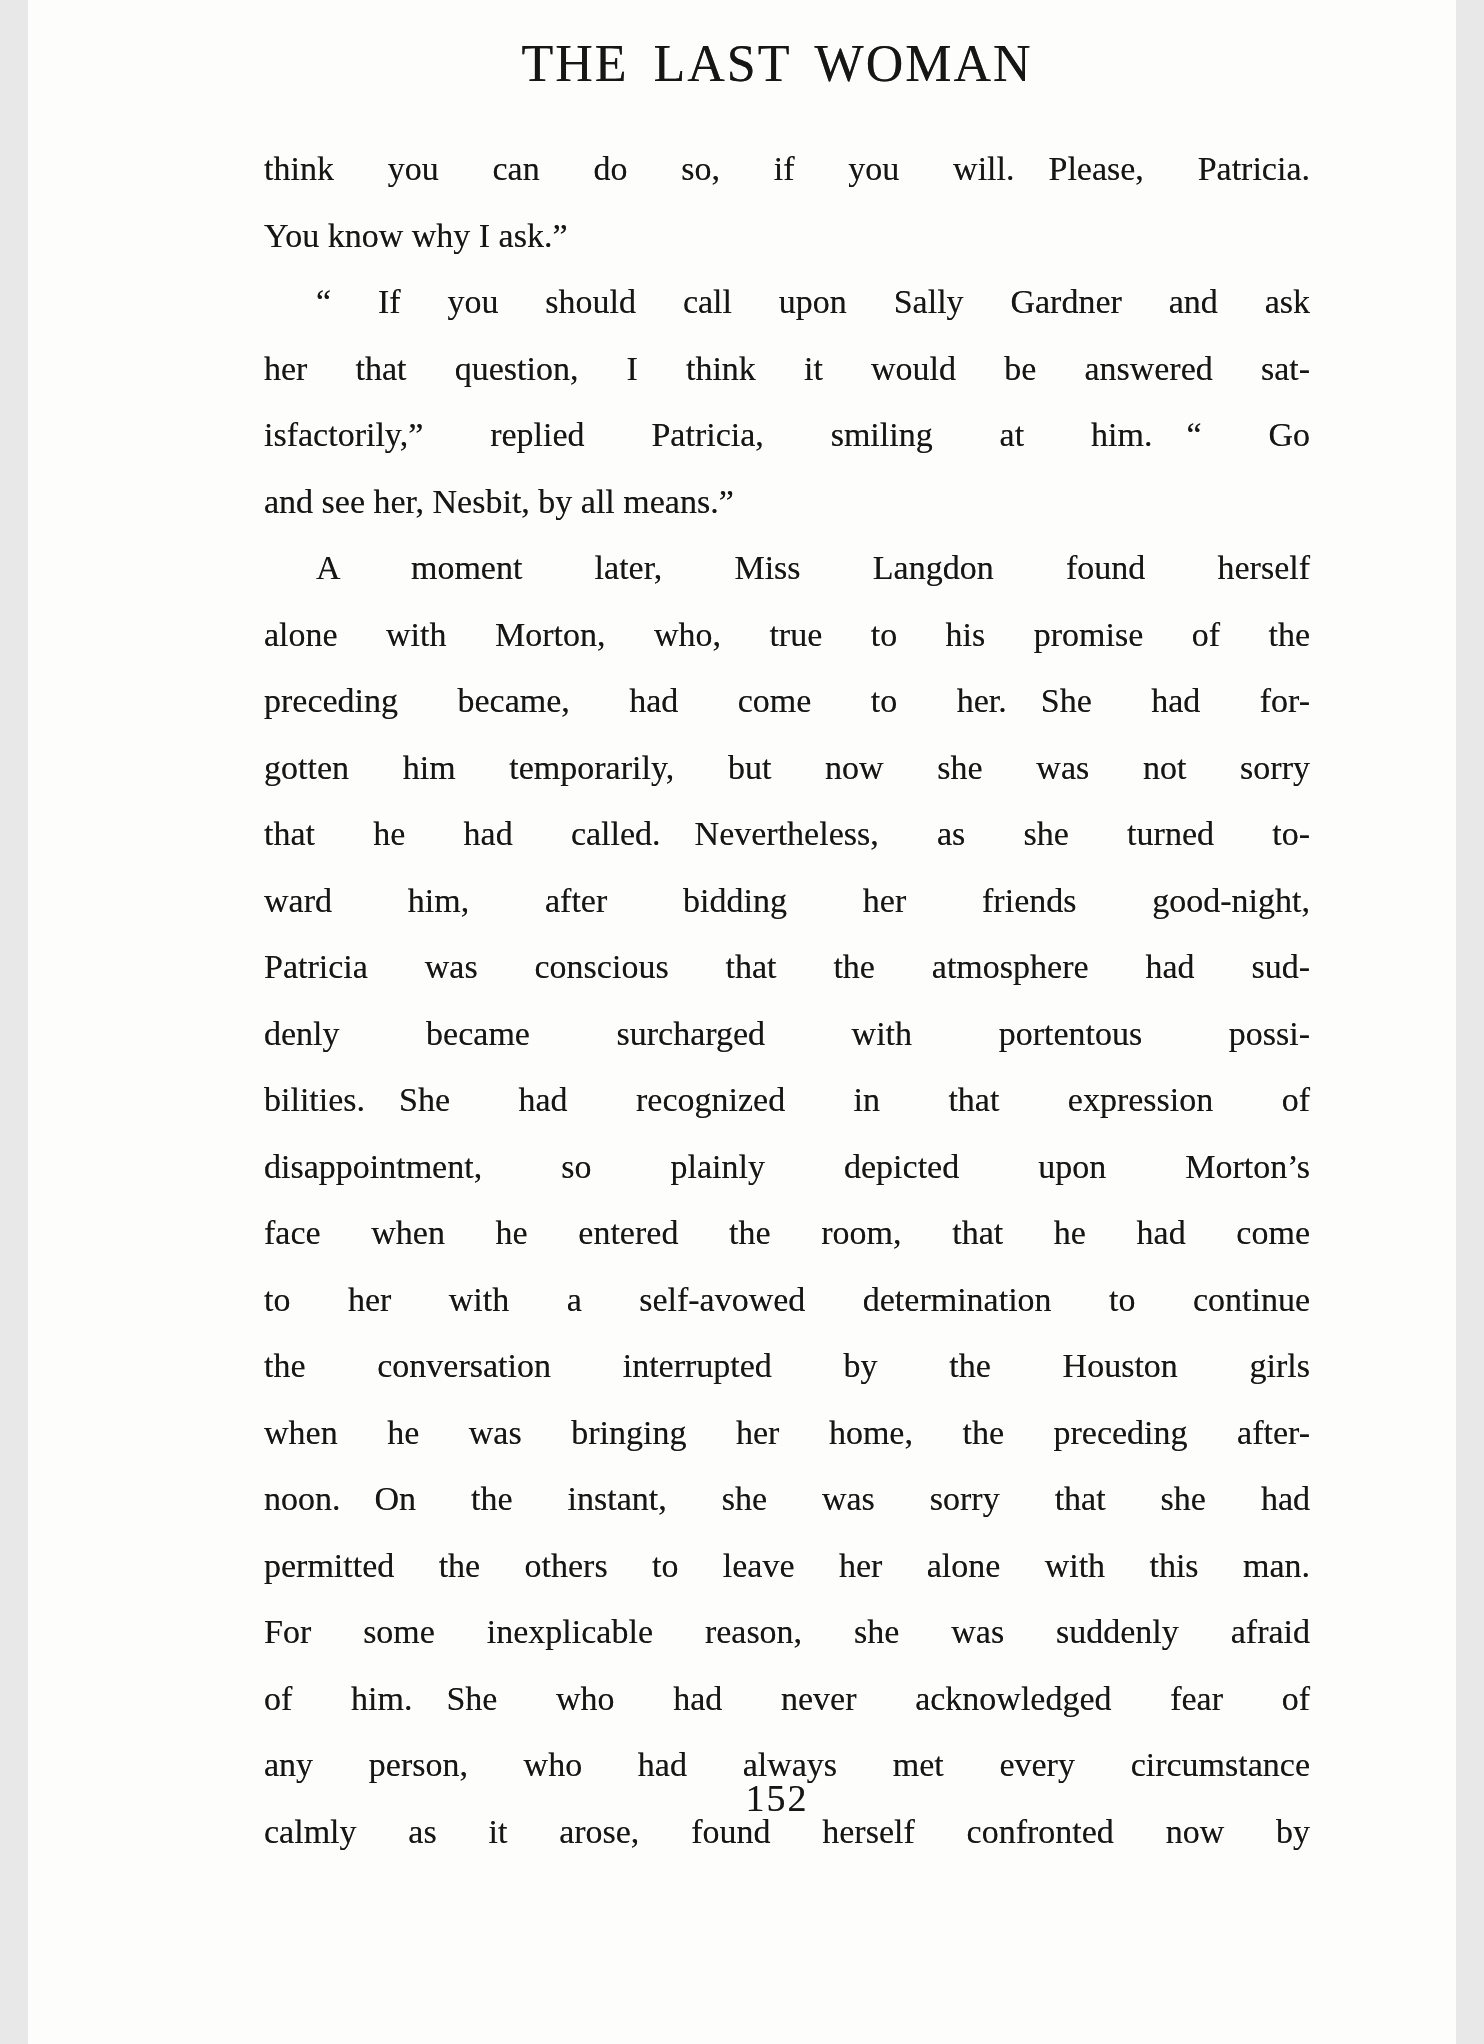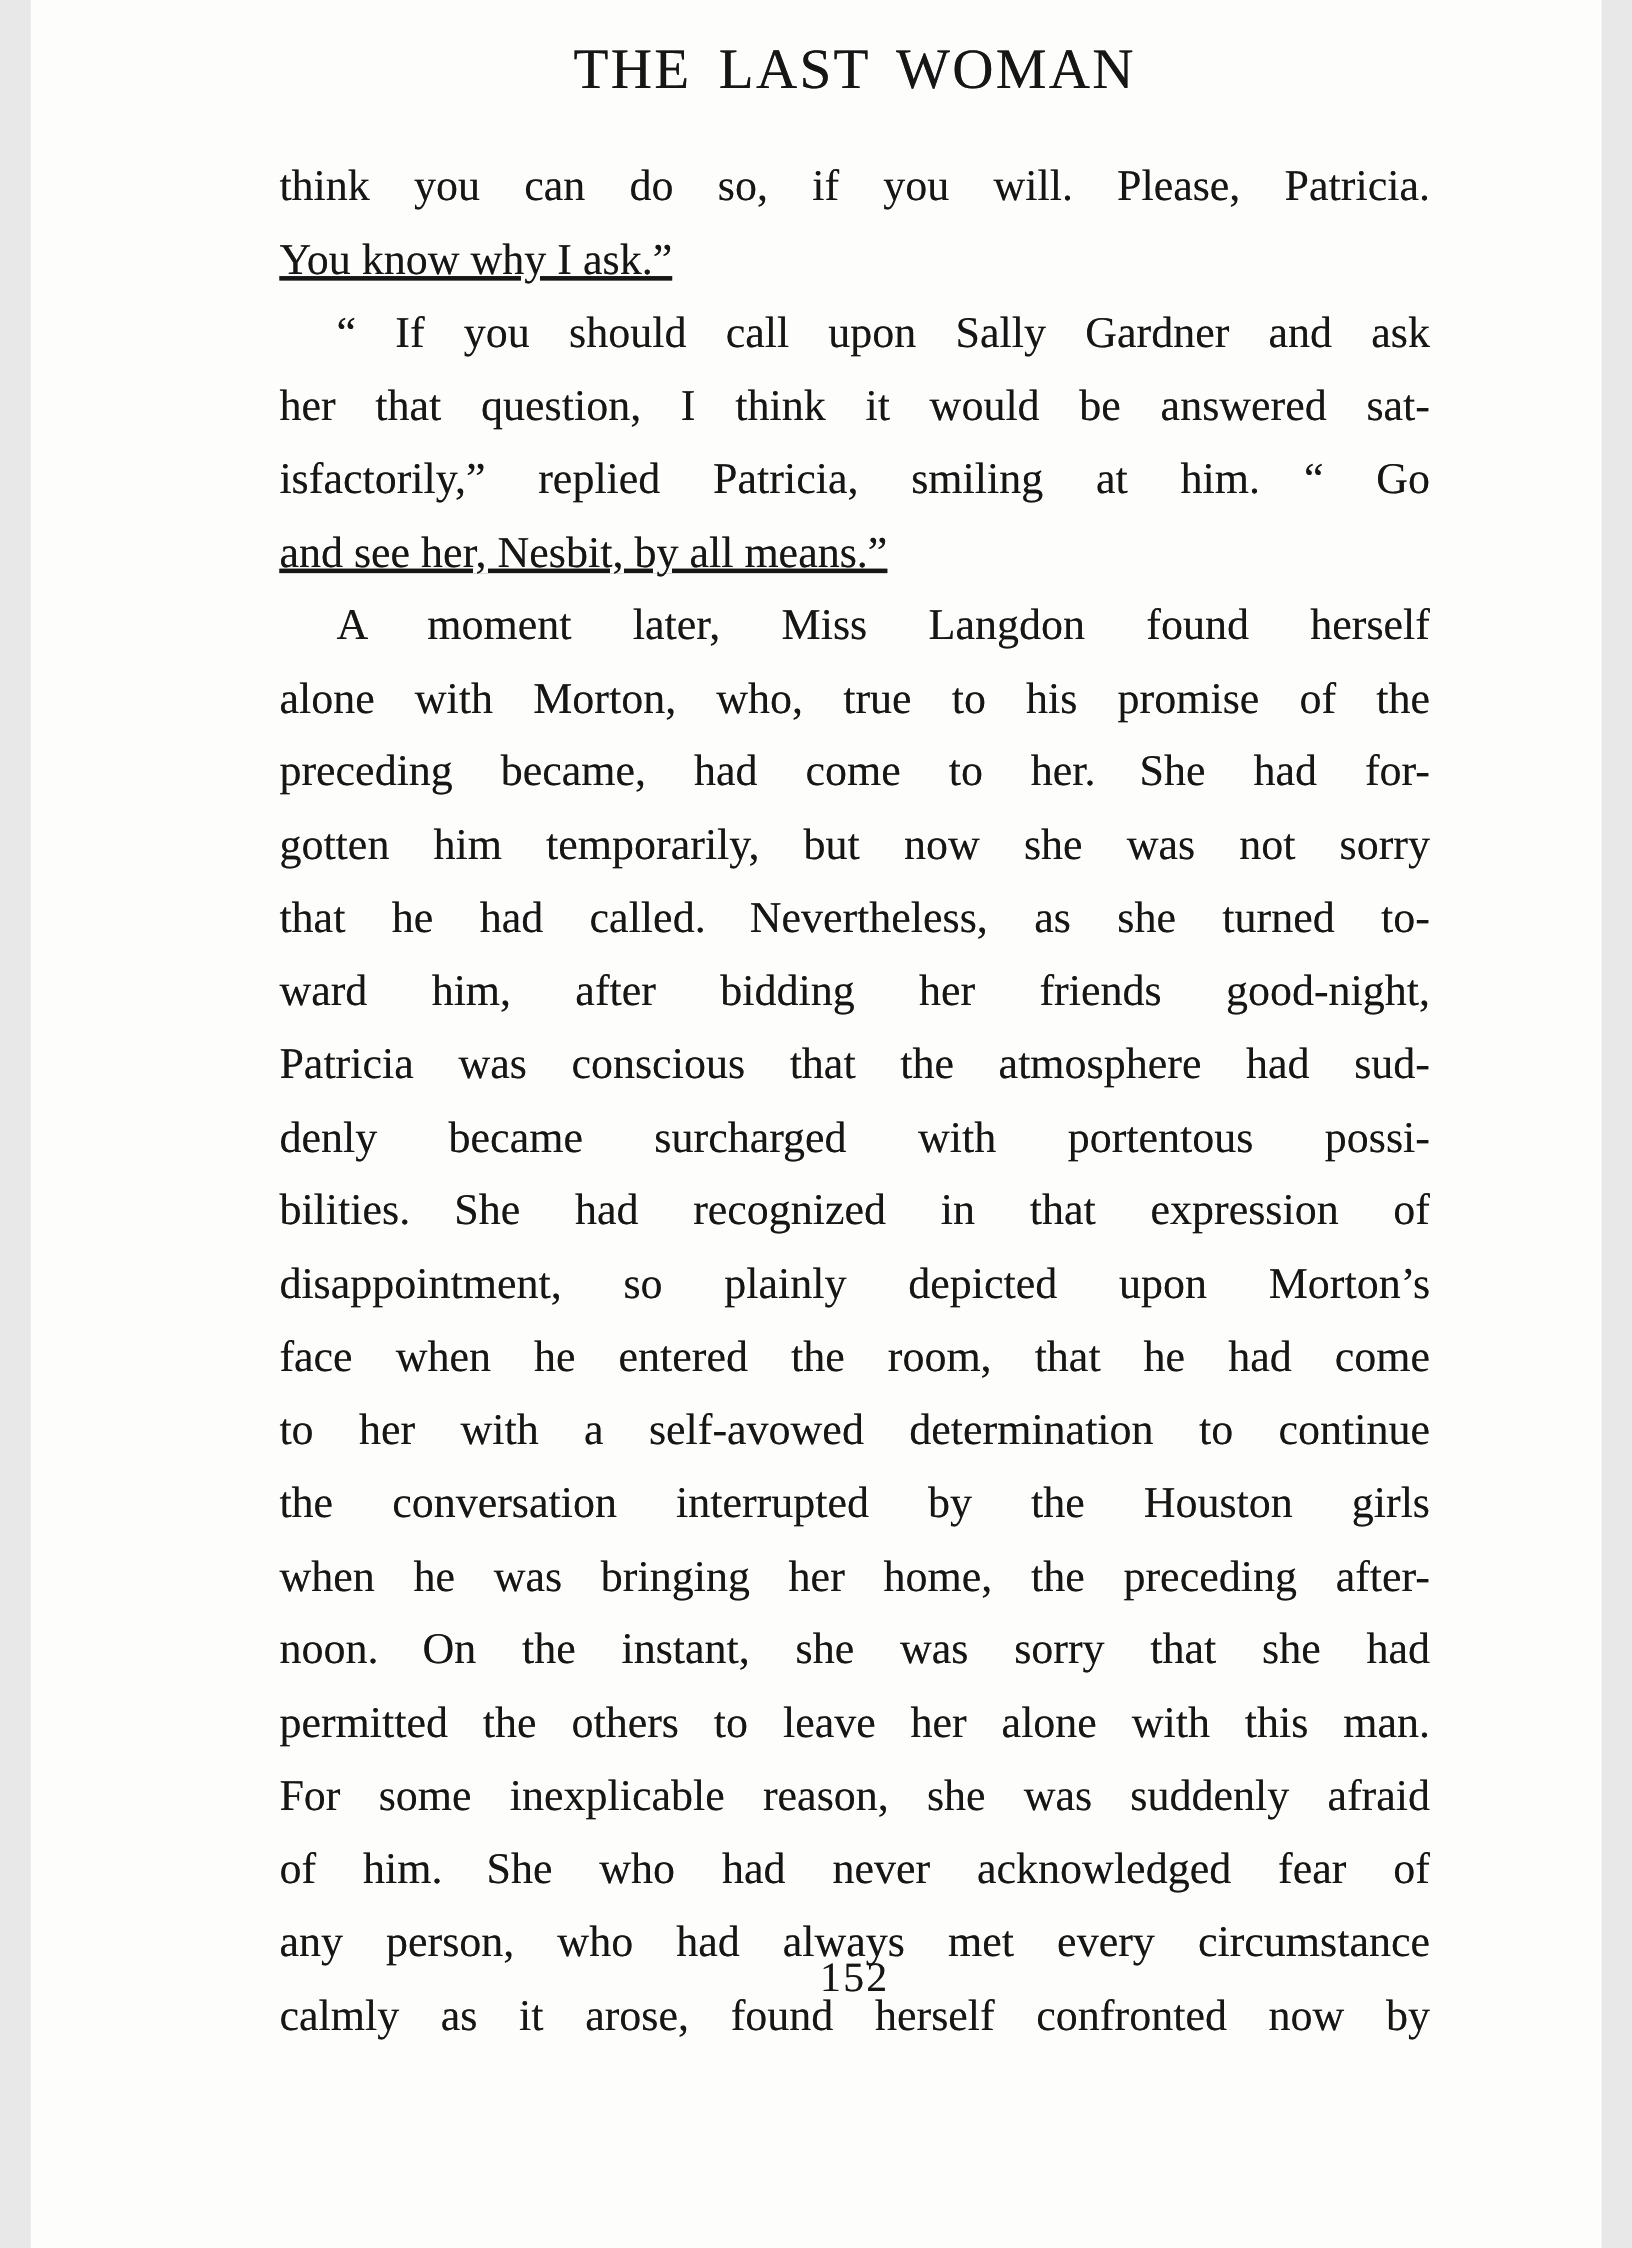--- a/index.html
+++ b/index.html
@@ -21,34 +21,33 @@
     text-align: center;
     font-size: 52px;
     letter-spacing: 2px;
     word-spacing: 10px;
     white-space: nowrap;
     text-shadow: 0 0 0.5px rgba(0,0,0,0.65);
   }
   .body-text {
     position: absolute;
     top: 136px;
-    left: 226px;
+    left: 236px;
     width: 1046px;
-    font-size: 40px;
+    font-size: 34px;
     line-height: 66.5px;
     text-shadow: 0 0 0.5px rgba(0,0,0,0.55);
   }
   .ln {
     text-align: justify;
     text-align-last: justify;
     white-space: normal;
   }
   .ln.pe {            
     text-align-last: left;
-    text-decoration: underline;
   }
   .ln.in {            
     padding-left: 52px;
   }
   .folio {
     position: absolute;
     top: 1776px;
     left: 226px;
     width: 1046px;
     text-align: center;

